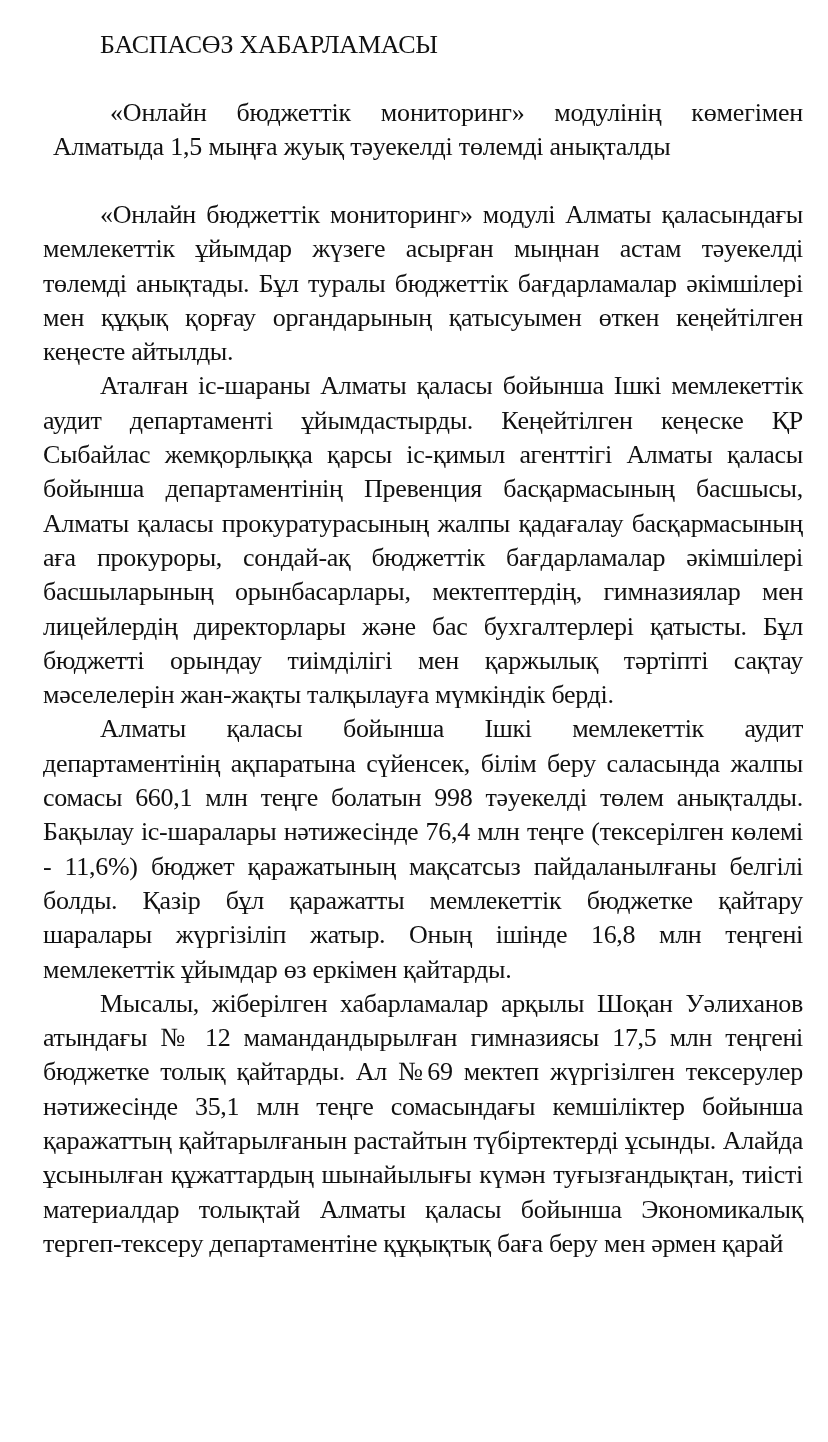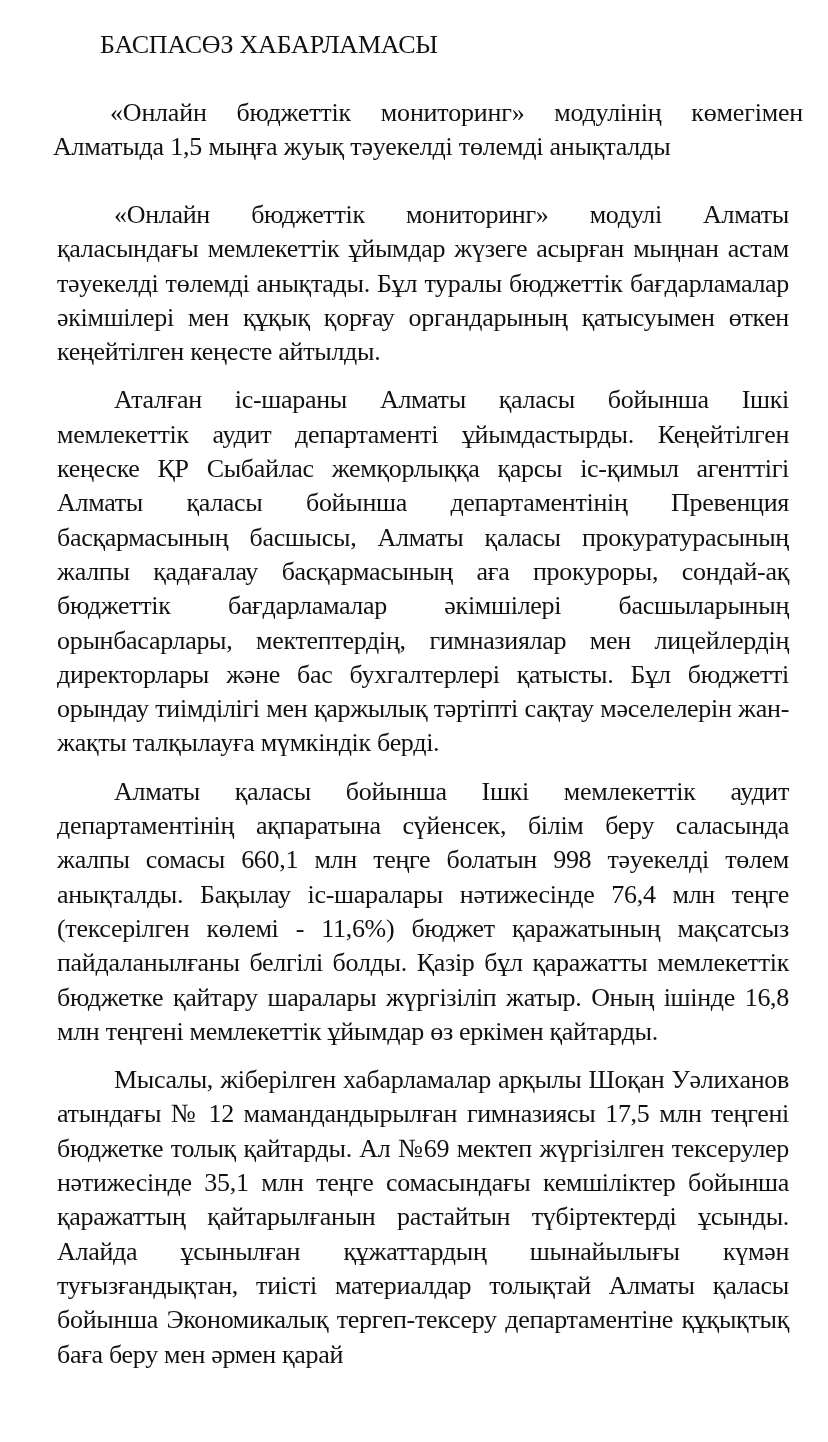--- a/index.html
+++ b/index.html
@@ -32,21 +32,21 @@
       font-size: 26px;
       line-height: 34px;
       margin: 0 0 34px 10px;
       text-align: justify;
       text-indent: 57px;
       letter-spacing: -0.2px;
     }
     .para {
       font-size: 26px;
       line-height: 34.3px;
-      margin: 14px;
+      margin: 0;
       text-align: justify;
       text-indent: 57px;
       letter-spacing: -0.3px;
       hyphens: none;
     }
   </style>
 </head>
 <body>
 
 <div class="page">

